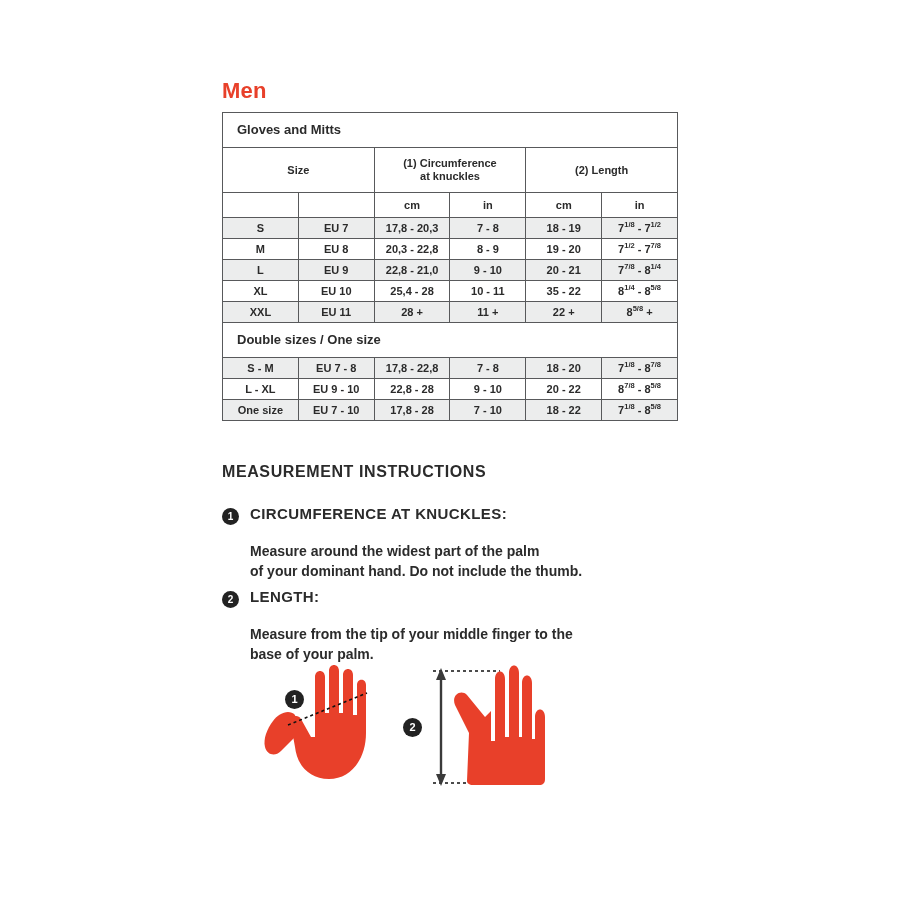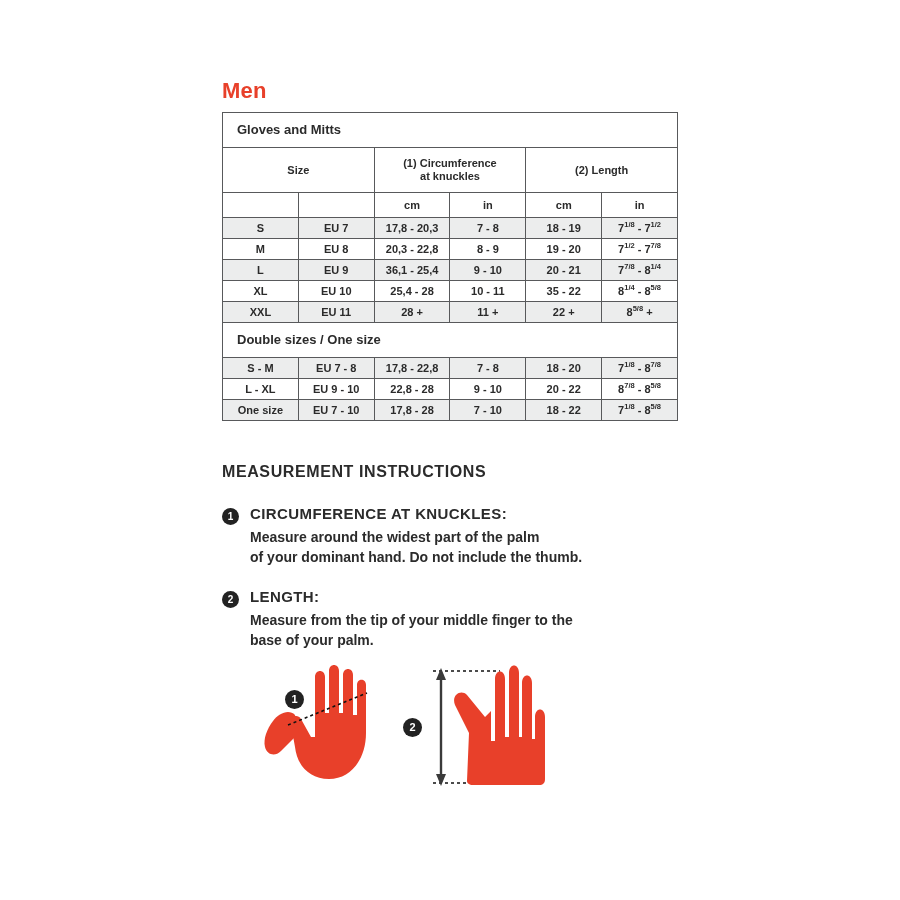--- a/index.html
+++ b/index.html
@@ -120,21 +120,21 @@
   }
   .instr-title {
     margin-left: 28px;
     font-size: 15px;
     font-weight: bold;
     letter-spacing: 0.4px;
     color: #2b2b2b;
   }
   .instr-body {
     margin-left: 28px;
-    margin-top: 5px;
+    margin-top: 19px;
     font-size: 14px;
     font-weight: bold;
     line-height: 1.45;
     color: #2b2b2b;
   }
 
   
   .illustration {
     position: absolute;
     left: 255px;
@@ -199,21 +199,21 @@
           <td>M</td>
           <td>EU 8</td>
           <td>20,3 - 22,8</td>
           <td>8 - 9</td>
           <td>19 - 20</td>
           <td>7<sup>1/2</sup> - 7<sup>7/8</sup></td>
         </tr>
         <tr class="row-shaded">
           <td>L</td>
           <td>EU 9</td>
-          <td>36,1 - 25,4</td>
+          <td>22,8 - 21,0</td>
           <td>9 - 10</td>
           <td>20 - 21</td>
           <td>7<sup>7/8</sup> - 8<sup>1/4</sup></td>
         </tr>
         <tr>
           <td>XL</td>
           <td>EU 10</td>
           <td>25,4 - 28</td>
           <td>10 - 11</td>
           <td>35 - 22</td>

